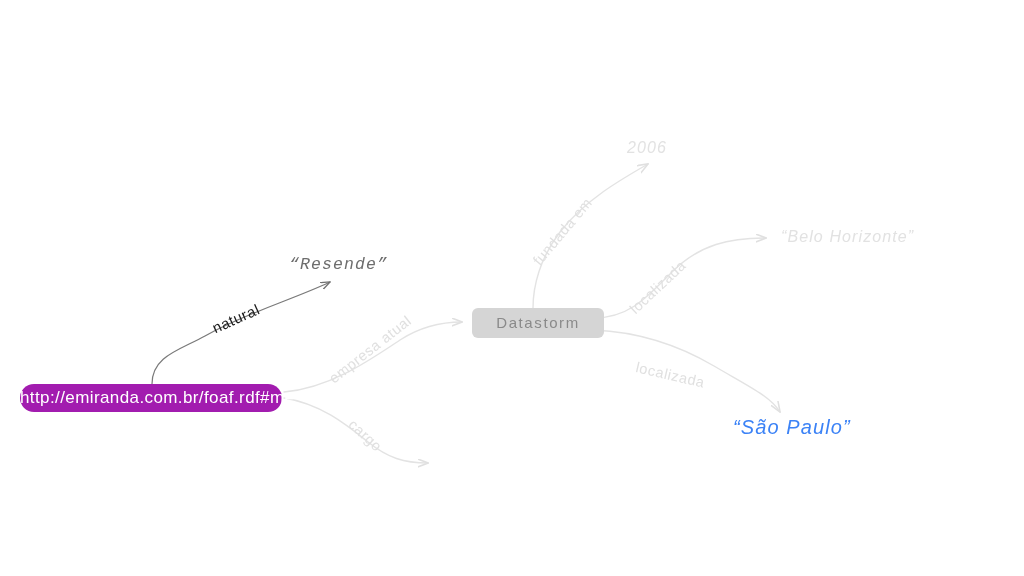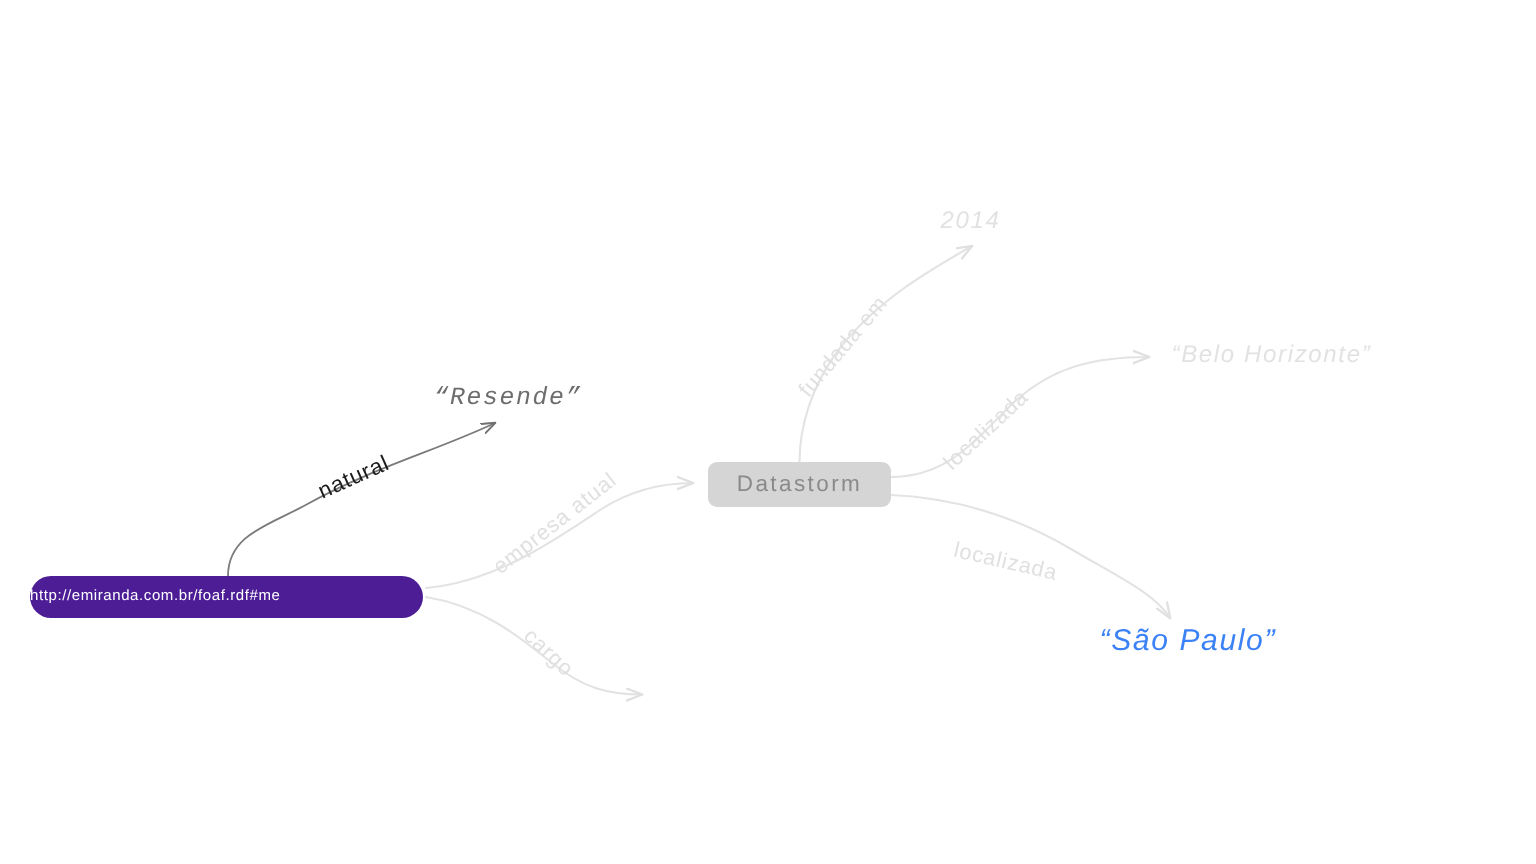--- a/index.html
+++ b/index.html
@@ -35,30 +35,30 @@
     box-sizing: border-box;
     white-space: nowrap;
   }
   .node-subject {
     left: 20px;
     top: 384px;
     width: 262px;
     height: 28px;
     line-height: 28px;
     border-radius: 14px;
-    background: #4c1d95;
+    background: #a21caf;
     color: #ffffff;
-    text-align: left;
-    font-size: 10px;
+    text-align: right;
+    font-size: 17px;
     letter-spacing: 0.4px;
   }
   .node-central {
     left: 472px;
     top: 308px;
-    width: 122px;
+    width: 132px;
     height: 30px;
     line-height: 30px;
     border-radius: 6px;
     background: #d5d5d5;
     color: #8a8a8a;
     text-align: center;
     font-size: 15px;
     letter-spacing: 1.6px;
   }
 
@@ -126,21 +126,21 @@
     <path d="M 594 330 C 640 332 680 346 714 366 C 748 386 770 396 780 412" fill="none" stroke="#e3e3e3" stroke-width="1.4" stroke-linecap="round" marker-end="url(#ah-faint)"></path>
   </svg>
 
   <div class="node node-subject">http://emiranda.com.br/foaf.rdf#me</div>
 
   <div class="node node-central">Datastorm</div>
 
   <div class="literal literal-strong" style="left:289px; top:255px;font-family:Liberation Mono, monospace;">“Resende”</div>
 
 
-  <div class="literal literal-faint" style="left:627px; top:139px;">2014</div>
+  <div class="literal literal-faint" style="left:627px; top:139px;">2006</div>
 
   <div class="literal literal-faint" style="left:781px; top:228px;text-align:center;">“Belo Horizonte”</div>
 
   <div class="literal literal-mid" style="left:733px; top:416px;">“São Paulo”</div>
 
   <div class="edge-label edge-label-strong" style="left:213px; top:320px; transform: rotate(-24deg);">natural</div>
 
   <div class="edge-label edge-label-faint" style="left:331px; top:372px; transform: rotate(-38deg);">empresa atual</div>
 
   <div class="edge-label edge-label-faint" style="left:351px; top:414px; transform: rotate(43deg);">cargo</div>

